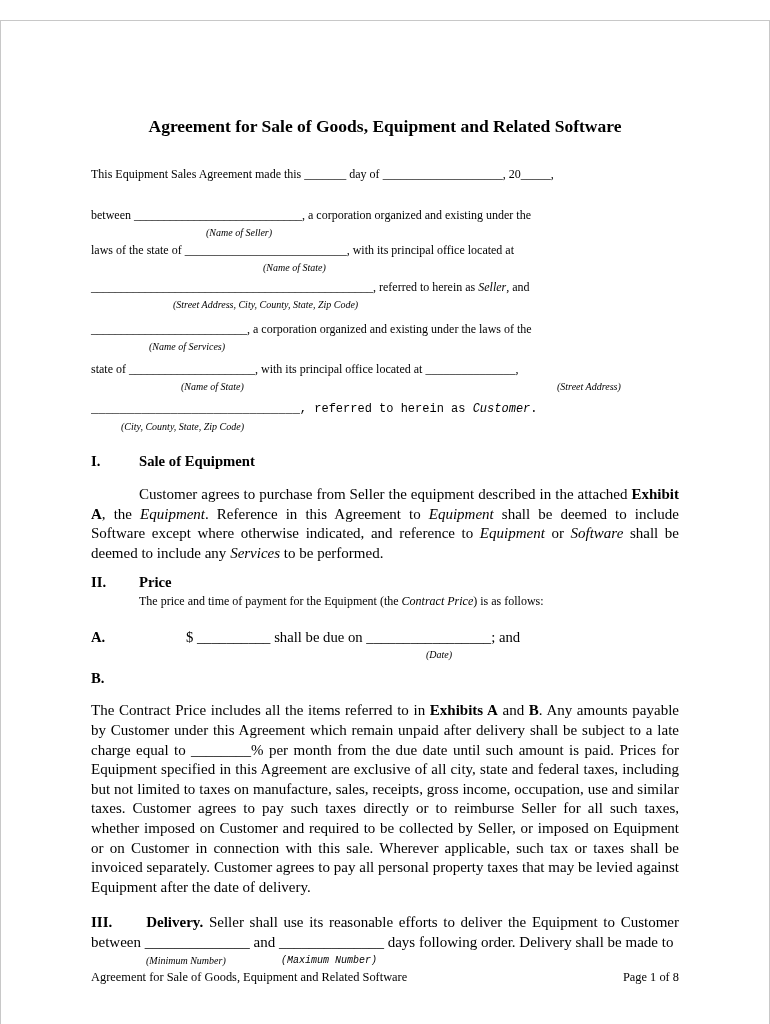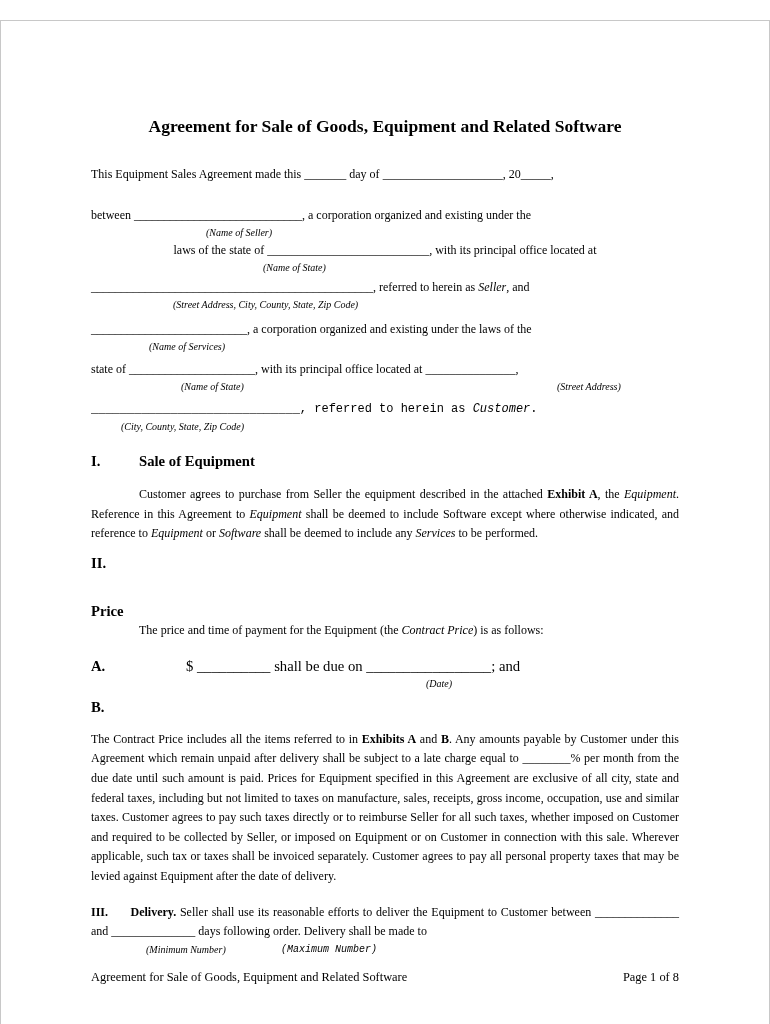--- a/index.html
+++ b/index.html
@@ -24,21 +24,21 @@
     font-weight: bold;
     font-size: 17.5px;
     line-height: 22px;
   }
   .line {
     font-size: 12px;
     line-height: 19px;
     white-space: nowrap;
   }
   .para {
-    font-size: 12px;
+    font-size: 15px;
     line-height: 19.6px;
     text-align: justify;
   }
   .indent { text-indent: 48px; }
   .cap-row {
     position: relative;
     height: 15px;
     font-size: 10px;
     font-style: italic;
     line-height: 15px;
@@ -60,28 +60,28 @@
     line-height: 19px;
     font-weight: bold;
   }
   .heading .num { width: 48px; flex: 0 0 48px; }
   .item-row { display: flex; font-size: 14.7px; line-height: 19px; white-space: nowrap; }
   .item-label { width: 95px; flex: 0 0 95px; font-weight: bold; }
   .b { font-weight: bold; }
   .i { font-style: italic; }
   .mt-p1   { margin-top: 28px; }
   .mt-l2   { margin-top: 22px; }
-  .mt-l3   { margin-top: 1px; text-align: center; }
+  .mt-l3   { margin-top: 1px; }
   .mt-l4   { margin-top: 3px; }
   .mt-l5   { margin-top: 8px; }
   .mt-l6   { margin-top: 6px; }
   .mt-l7   { margin-top: 6px; font-family: Liberation Mono, monospace; }
   .mt-h1   { margin-top: 18px; }
   .mt-b1   { margin-top: 14px; }
-  .mt-h2   { margin-top: 10px; flex-direction: column; }
+  .mt-h2   { margin-top: 10px; }
   .mt-ia   { margin-top: 17px; }
   .mt-ib   { margin-top: 7px; }
   .mt-b2   { margin-top: 13px; }
   .mt-p3   { margin-top: 16px; }
   .footer {
     position: absolute;
     left: 90px; right: 90px; bottom: 58px;
     display: flex;
     justify-content: space-between;
     font-size: 12.4px;

